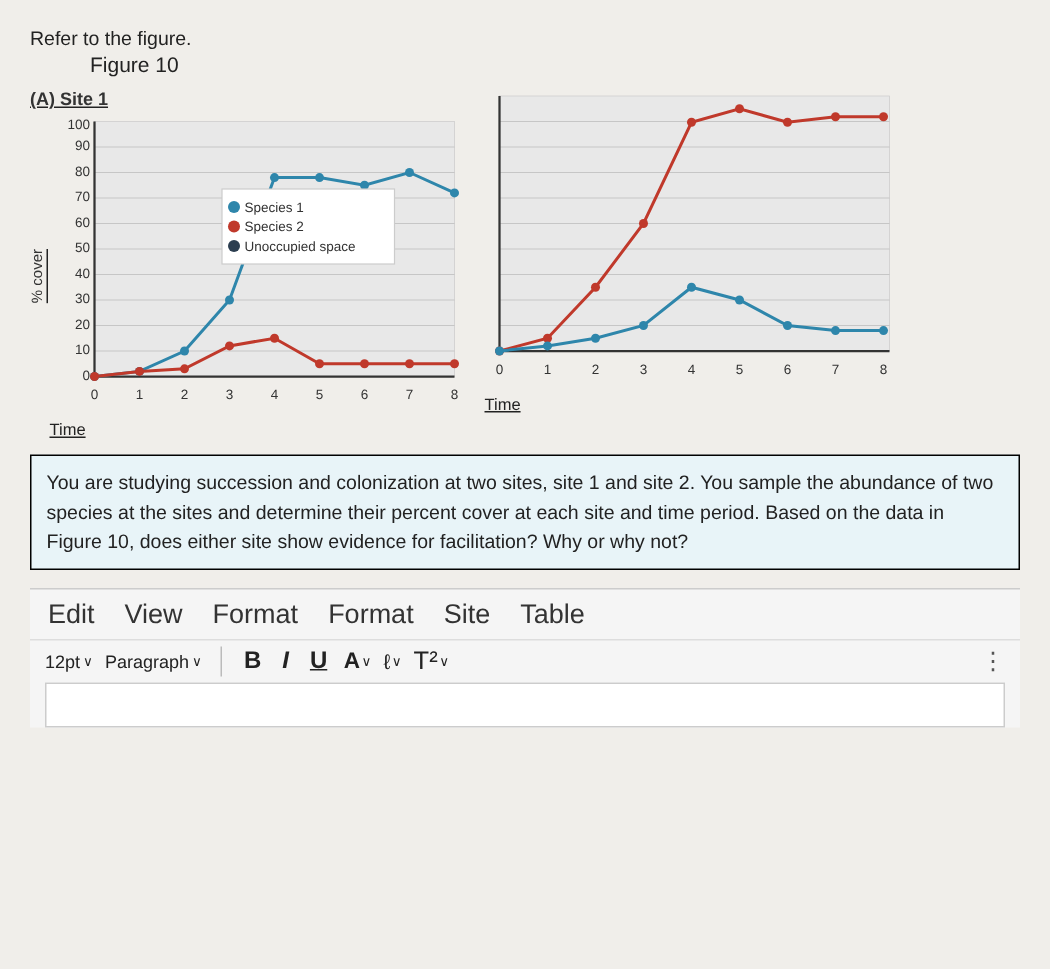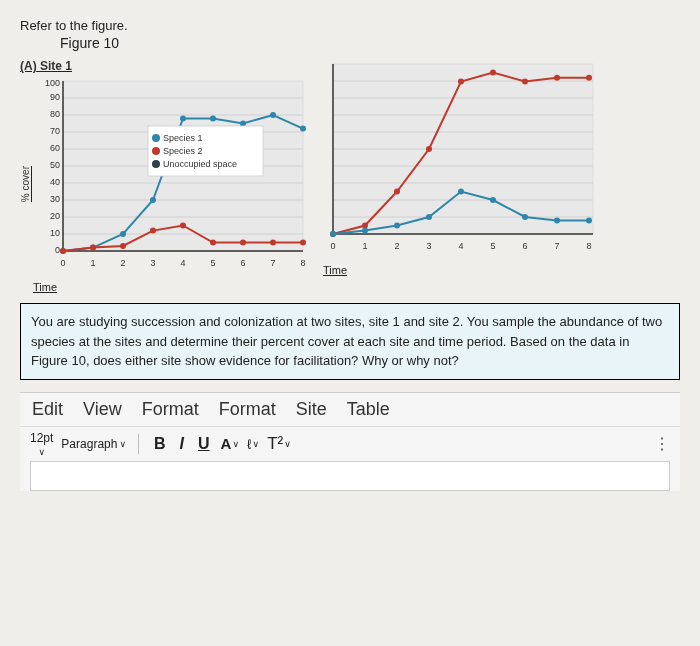--- a/index.html
+++ b/index.html
@@ -117,21 +117,20 @@
       gap: 8px;
       font-size: 13px;
     }
 
     .font-size-select {
       display: flex;
       align-items: center;
       gap: 2px;
       font-size: 12px;
       cursor: pointer;
-      flex-direction: column;
     }
 
     .paragraph-select {
       display: flex;
       align-items: center;
       gap: 2px;
       font-size: 12px;
       cursor: pointer;
     }
 

